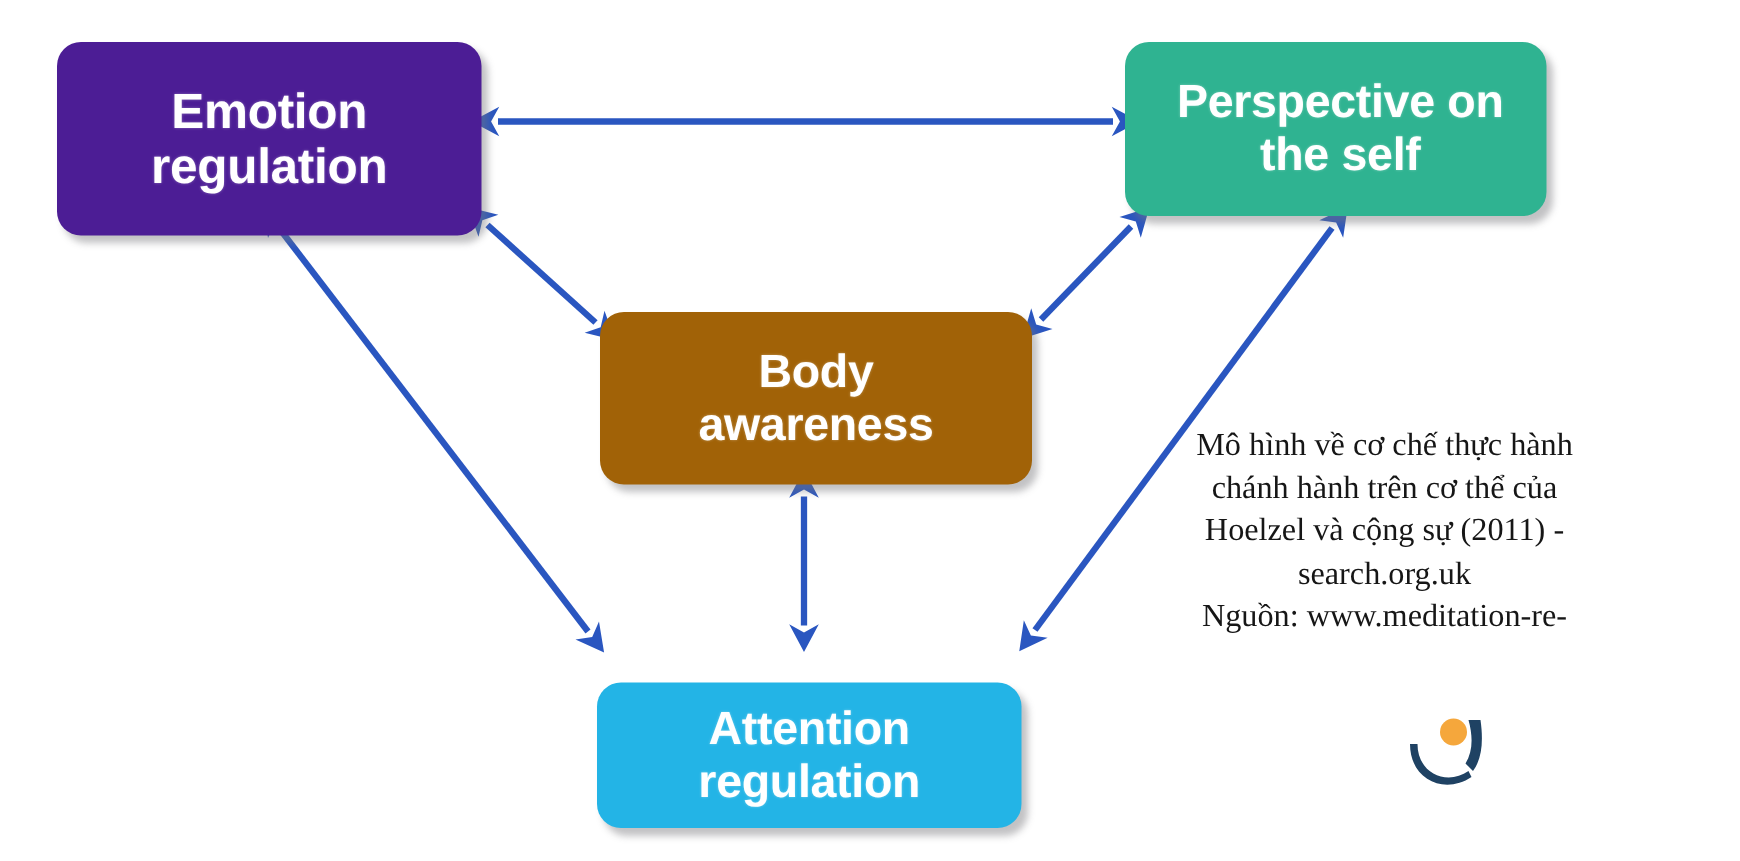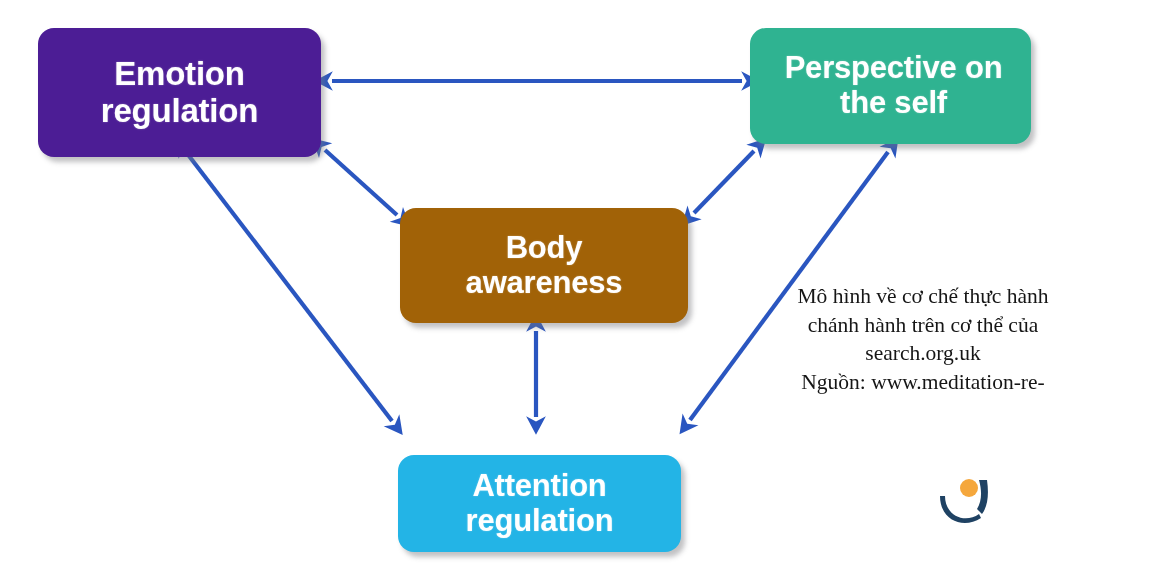--- a/index.html
+++ b/index.html
@@ -141,20 +141,21 @@
   <div class="node" id="node-attention">
     <div>
       <span>Attention</span>
       <span>regulation</span>
     </div>
   </div>
 
   <div id="caption">
     <div>Mô hình về cơ chế thực hành</div>
     <div>chánh hành trên cơ thể của</div>
+    <div>Hoelzel và cộng sự (2011) -</div>
     <div>search.org.uk</div>
     <div>Nguồn: www.meditation-re-</div>
   </div>
 
   <div id="logo-wrap">
     <svg width="62" height="58" viewBox="0 0 62 58">
       <path d="M10,22 C10,42 30,50 44,40 L46,44 C28,56 5,46 5,22 Z" fill="#1f4263"></path>
       <path d="M44,6 L52,6 C54,20 53,32 47,40 L42,35 C47,27 47,17 44,6 Z" fill="#1f4263"></path>
       <circle cx="34" cy="14" r="9" fill="#f5a73c"></circle>
     </svg>

